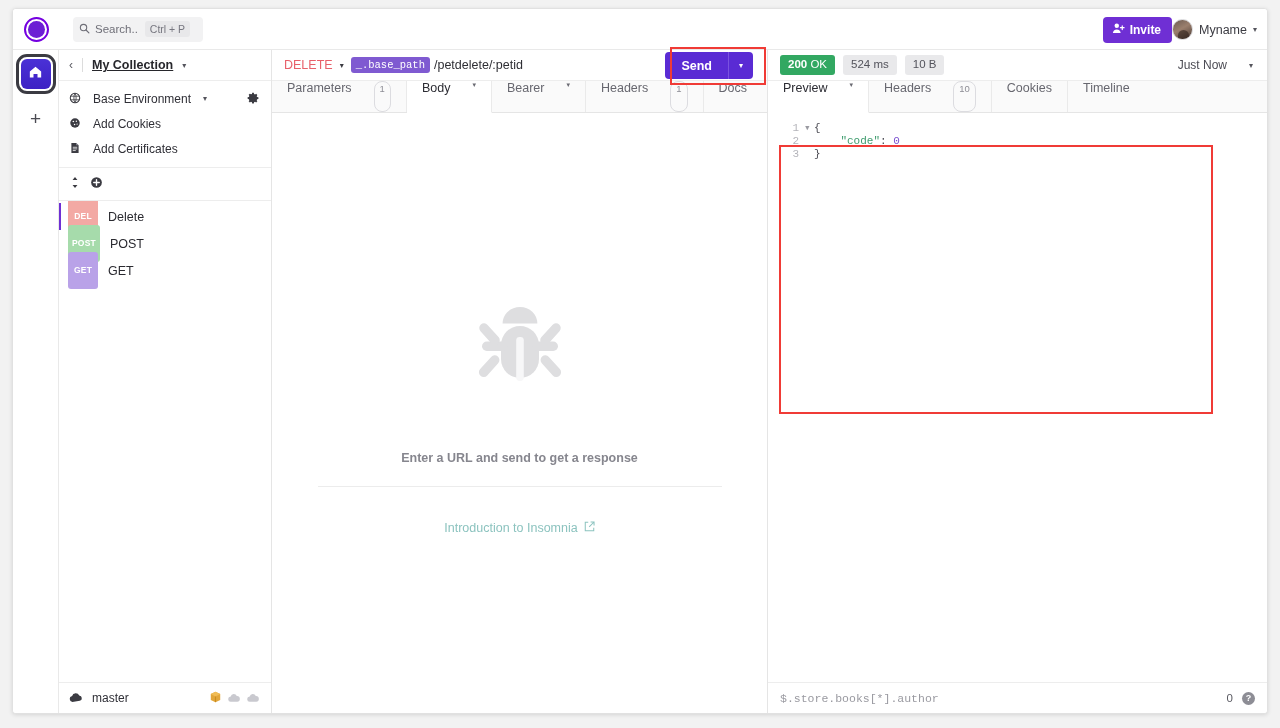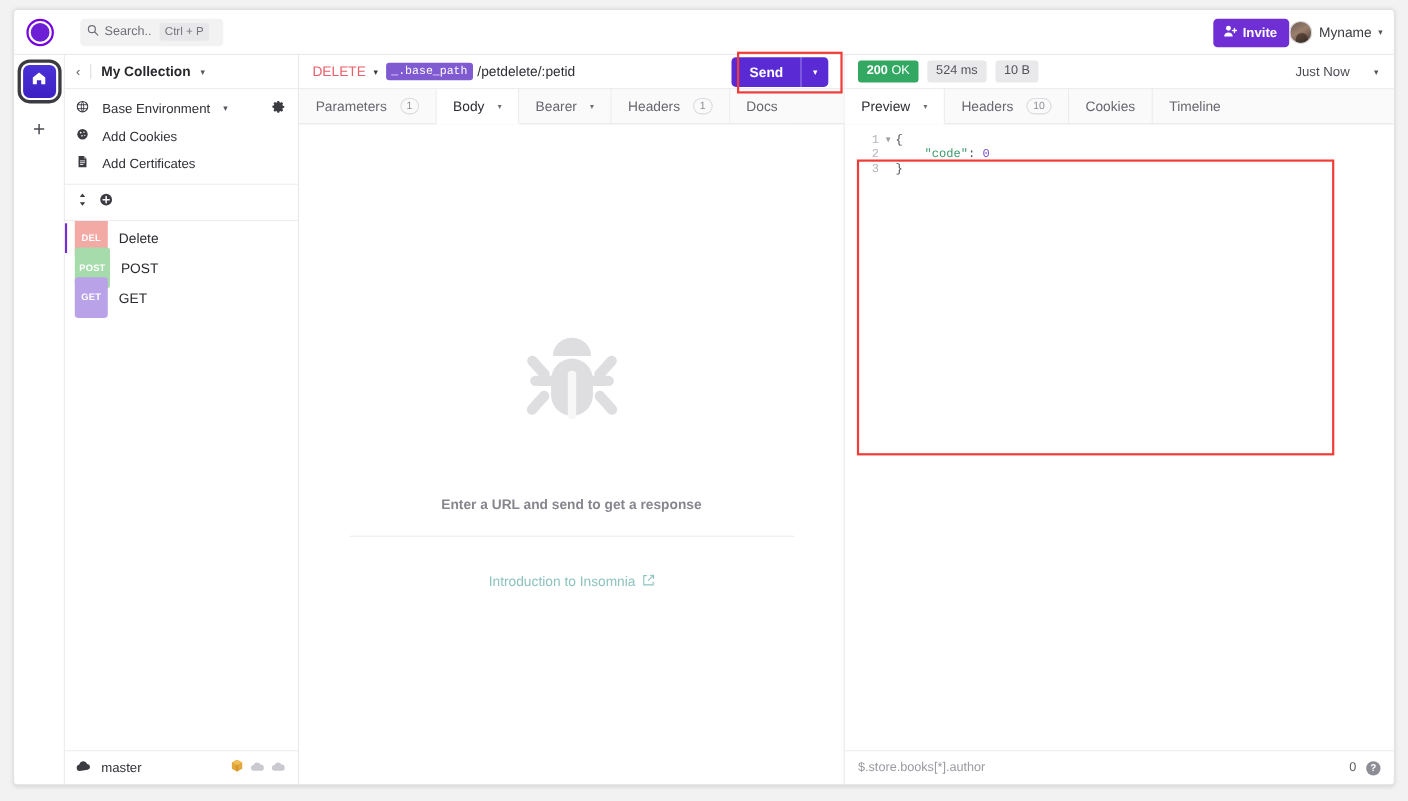--- a/index.html
+++ b/index.html
@@ -119,21 +119,21 @@
   }
   .collection-head {
     height: 31px; flex: 0 0 31px;
     display: flex; align-items: center; gap: 9px;
     padding: 0 10px;
     border-bottom: 1px solid #ededed;
   }
   .chev-left { color: #5a5a62; font-size: 12px; cursor: pointer; }
   .vdiv { width: 1px; height: 14px; background: #dcdcdc; }
   .collection-name {
-    font-size: 12.5px; font-weight: bold; color: #27272c;
+    font-size: 12.5px; font-weight: bold; color: #27272c; text-decoration: underline;
   }
   .caret { font-size: 8px; color: #55555d; }
   .env-list { padding: 5px 0 6px; border-bottom: 1px solid #ededed; }
   .env-row {
     height: 25px; display: flex; align-items: center;
     padding: 0 10px; gap: 12px; cursor: pointer; position: relative;
   }
   .env-row .lbl { font-size: 12px; color: #2f2f36; }
   .gear { position: absolute; right: 12px; cursor: pointer; }
   .filter-row {
@@ -229,21 +229,21 @@
     border: 2px solid #f03b36; pointer-events: none;
   }
 
   .tabs {
     height: 32px; flex: 0 0 32px;
     display: flex; align-items: stretch;
     border-bottom: 1px solid #e5e5e5;
     background: #fafafa;
   }
   .tab {
-    display: flex; align-items: center; gap: 12px;
+    display: flex; gap: 22px;
     padding: 0 15px; font-size: 12.5px; color: #67676f;
     cursor: pointer; border-right: 1px solid #eaeaea;
     background: #fafafa;
   }
   .tab.active {
     background: #fff; color: #2c2c33;
     border-bottom: 1px solid #fff;
     margin-bottom: -1px;
   }
   .tab .count {
@@ -324,21 +324,21 @@
     border: 2px solid #f03b36; pointer-events: none;
   }
 
   .filter-bar {
     height: 31px; flex: 0 0 31px;
     border-top: 1px solid #ededed;
     display: flex; align-items: center;
     padding: 0 12px; position: relative;
   }
   .filter-jsonpath {
-    font-family: Liberation Sans, sans-serif;
+    font-family: Liberation Mono, monospace;
     font-size: 11.5px; color: #9a9aa1;
     background: transparent; border: none; outline: none;
     flex: 1 1 auto;
   }
   .filter-jsonpath::placeholder { color: #9a9aa1; }
   .filter-right {
     display: flex; align-items: center; gap: 9px;
   }
   .filter-count { font-size: 11.5px; color: #5a5a62; }
   .help-ico {

